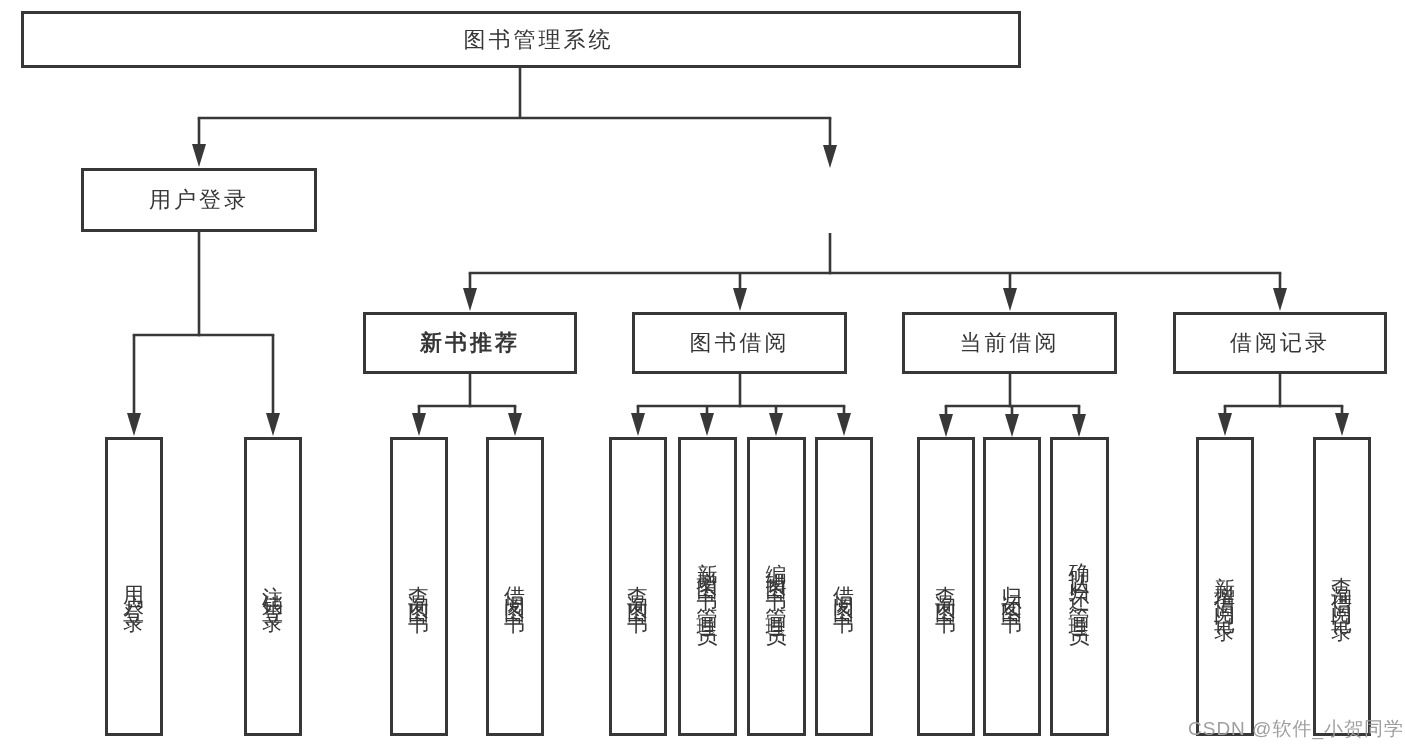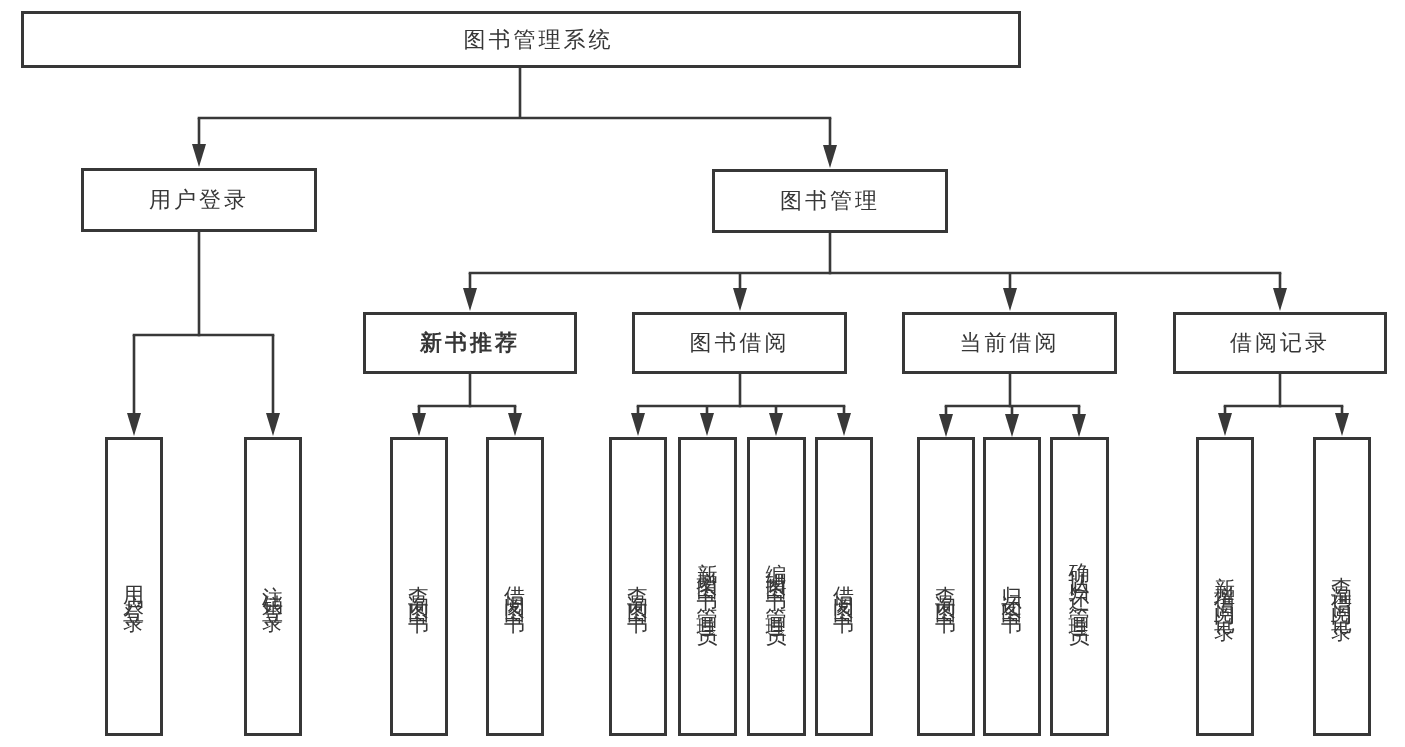--- a/index.html
+++ b/index.html
@@ -141,23 +141,20 @@
     </g>
   </svg>
 
   <div class="box h n-root">
     <span class="lbl">图书管理系统</span>
   </div>
 
   <div class="box h n-login">
     <span class="lbl">用户登录</span>
   </div>
-  <div class="box h n-mgmt">
-    <span class="lbl">图书管理</span>
-  </div>
 
   <div class="box h n-newbook">
     <span class="lbl">新书推荐</span>
   </div>
   <div class="box h n-borrow">
     <span class="lbl">图书借阅</span>
   </div>
   <div class="box h n-current">
     <span class="lbl">当前借阅</span>
   </div>
@@ -202,14 +199,15 @@
     <span class="lbl">确认归还（管理员）</span>
   </div>
 
   <div class="box v leaf n-br-add">
     <span class="lbl">新增借阅记录</span>
   </div>
   <div class="box v leaf n-br-query">
     <span class="lbl">查询借阅记录</span>
   </div>
 
+  <div class="watermark">CSDN @软件_小贺同学</div>
 
 </div>
 
 </body></html>

